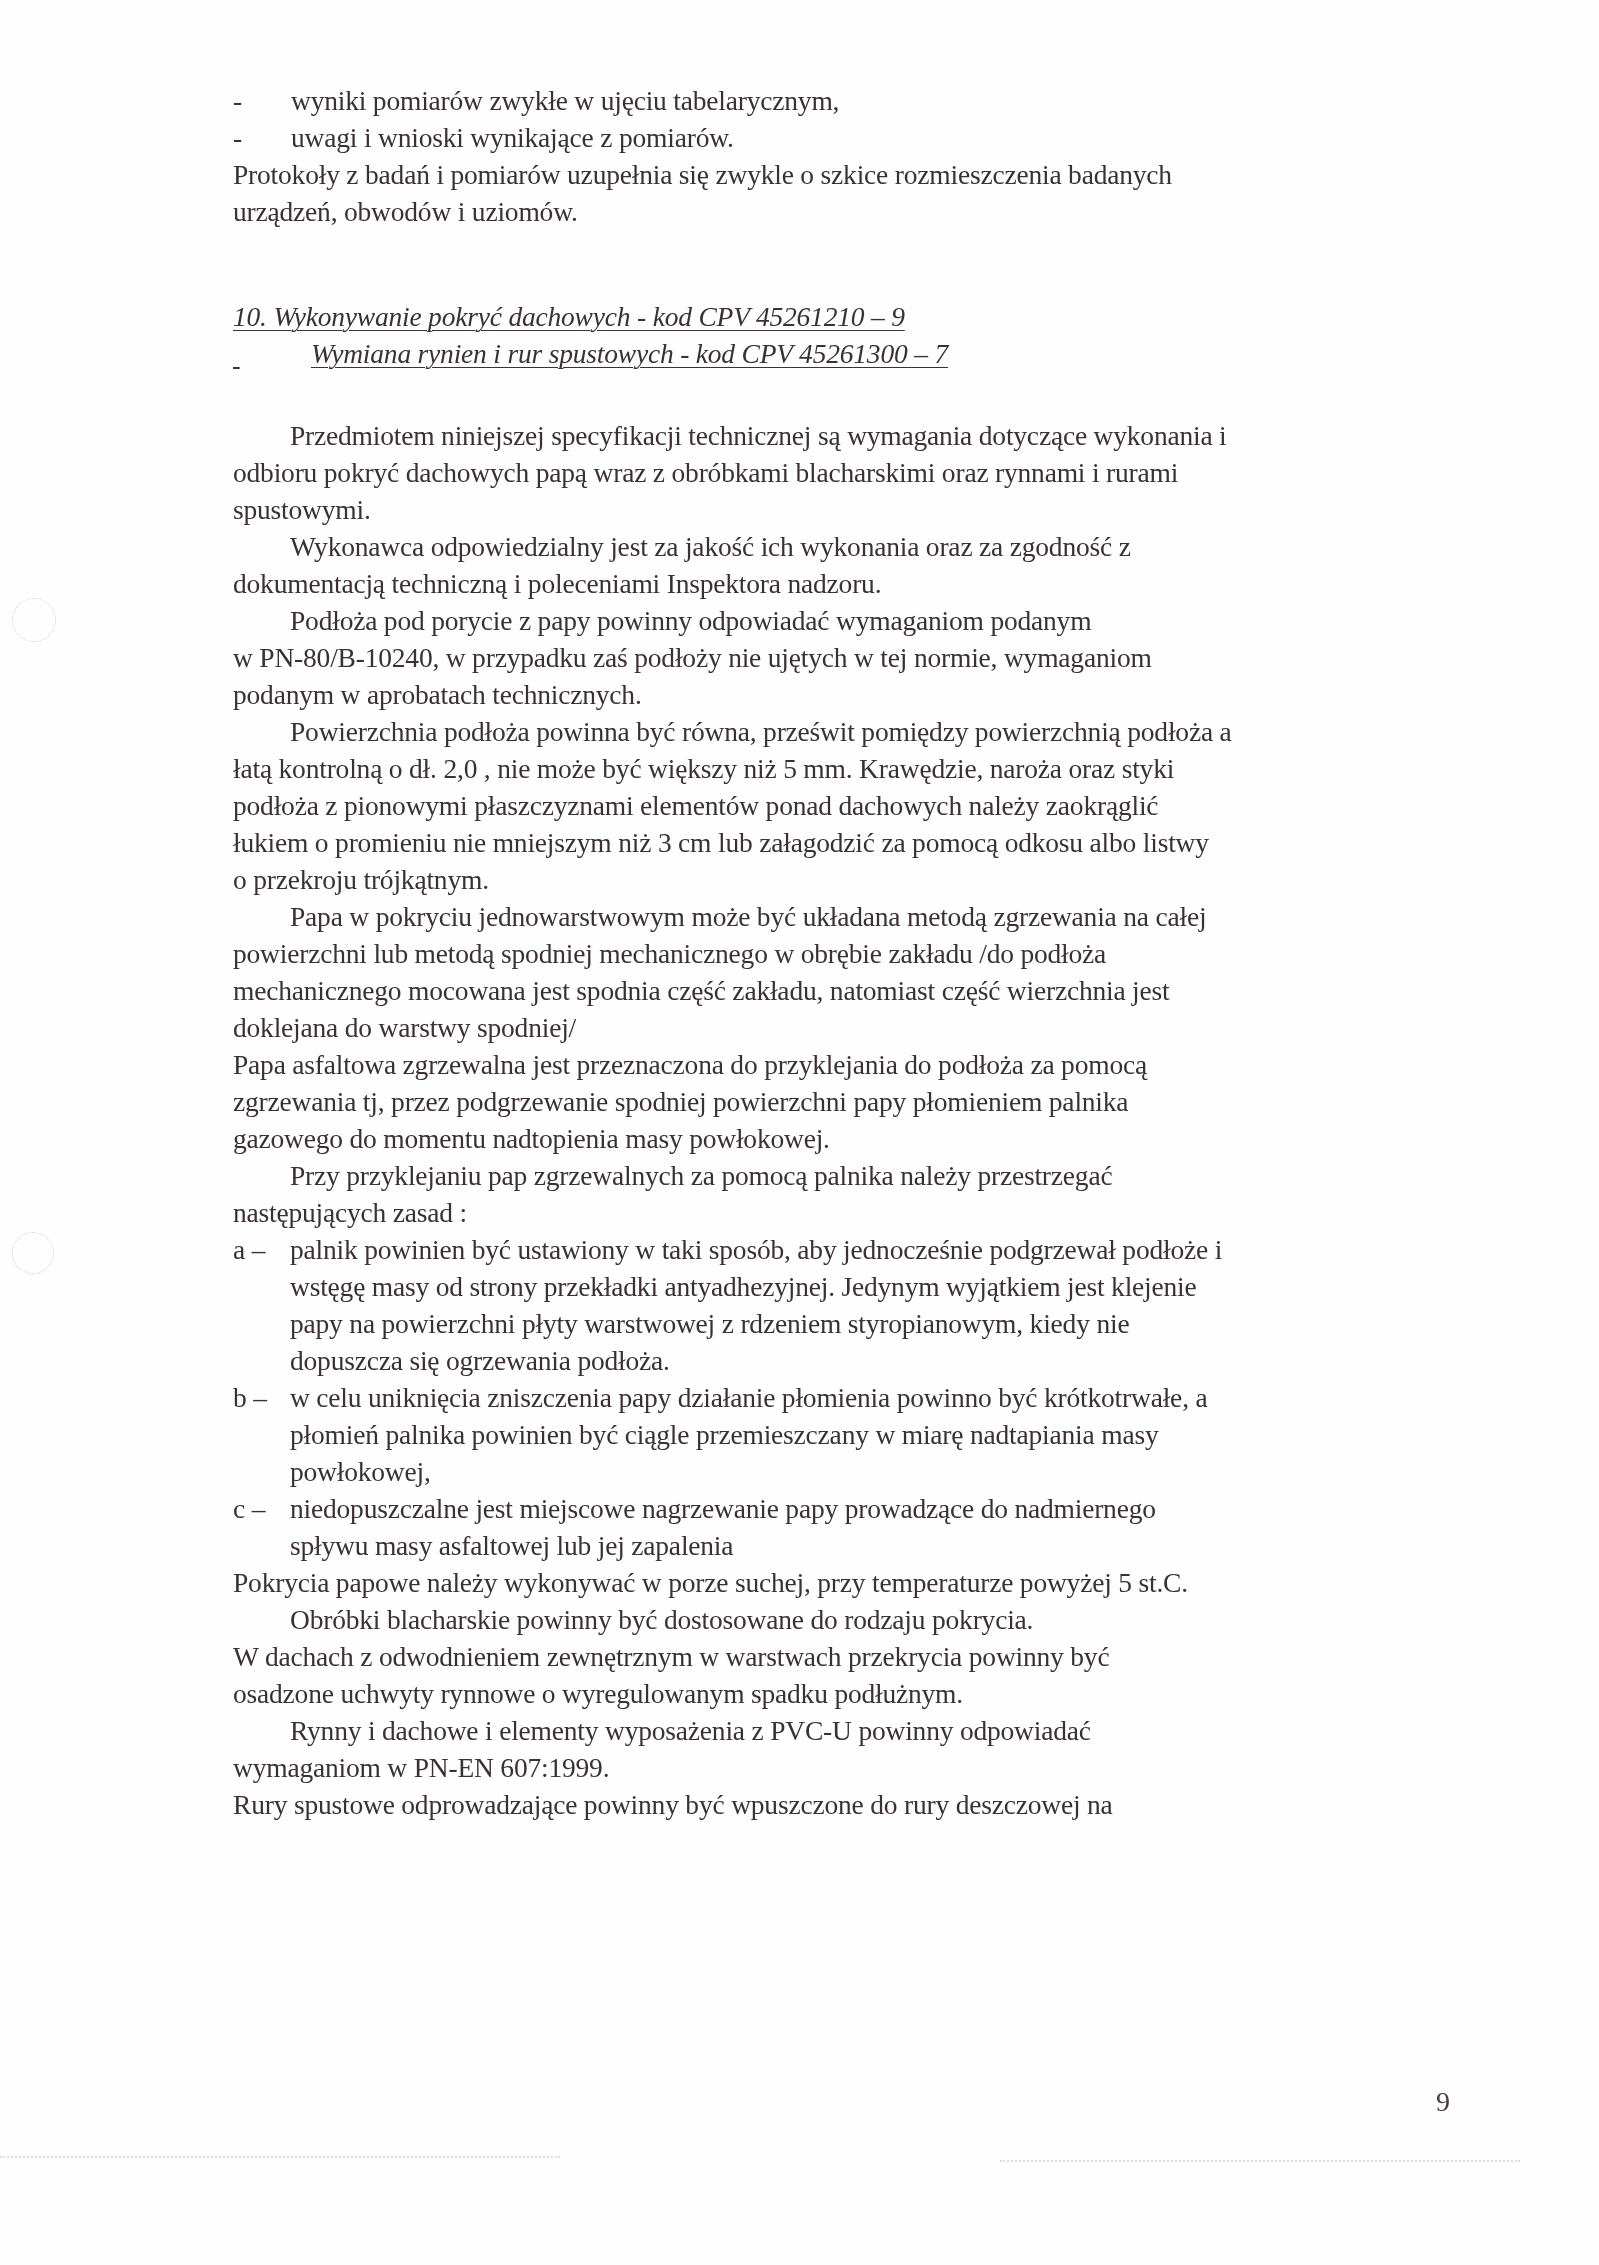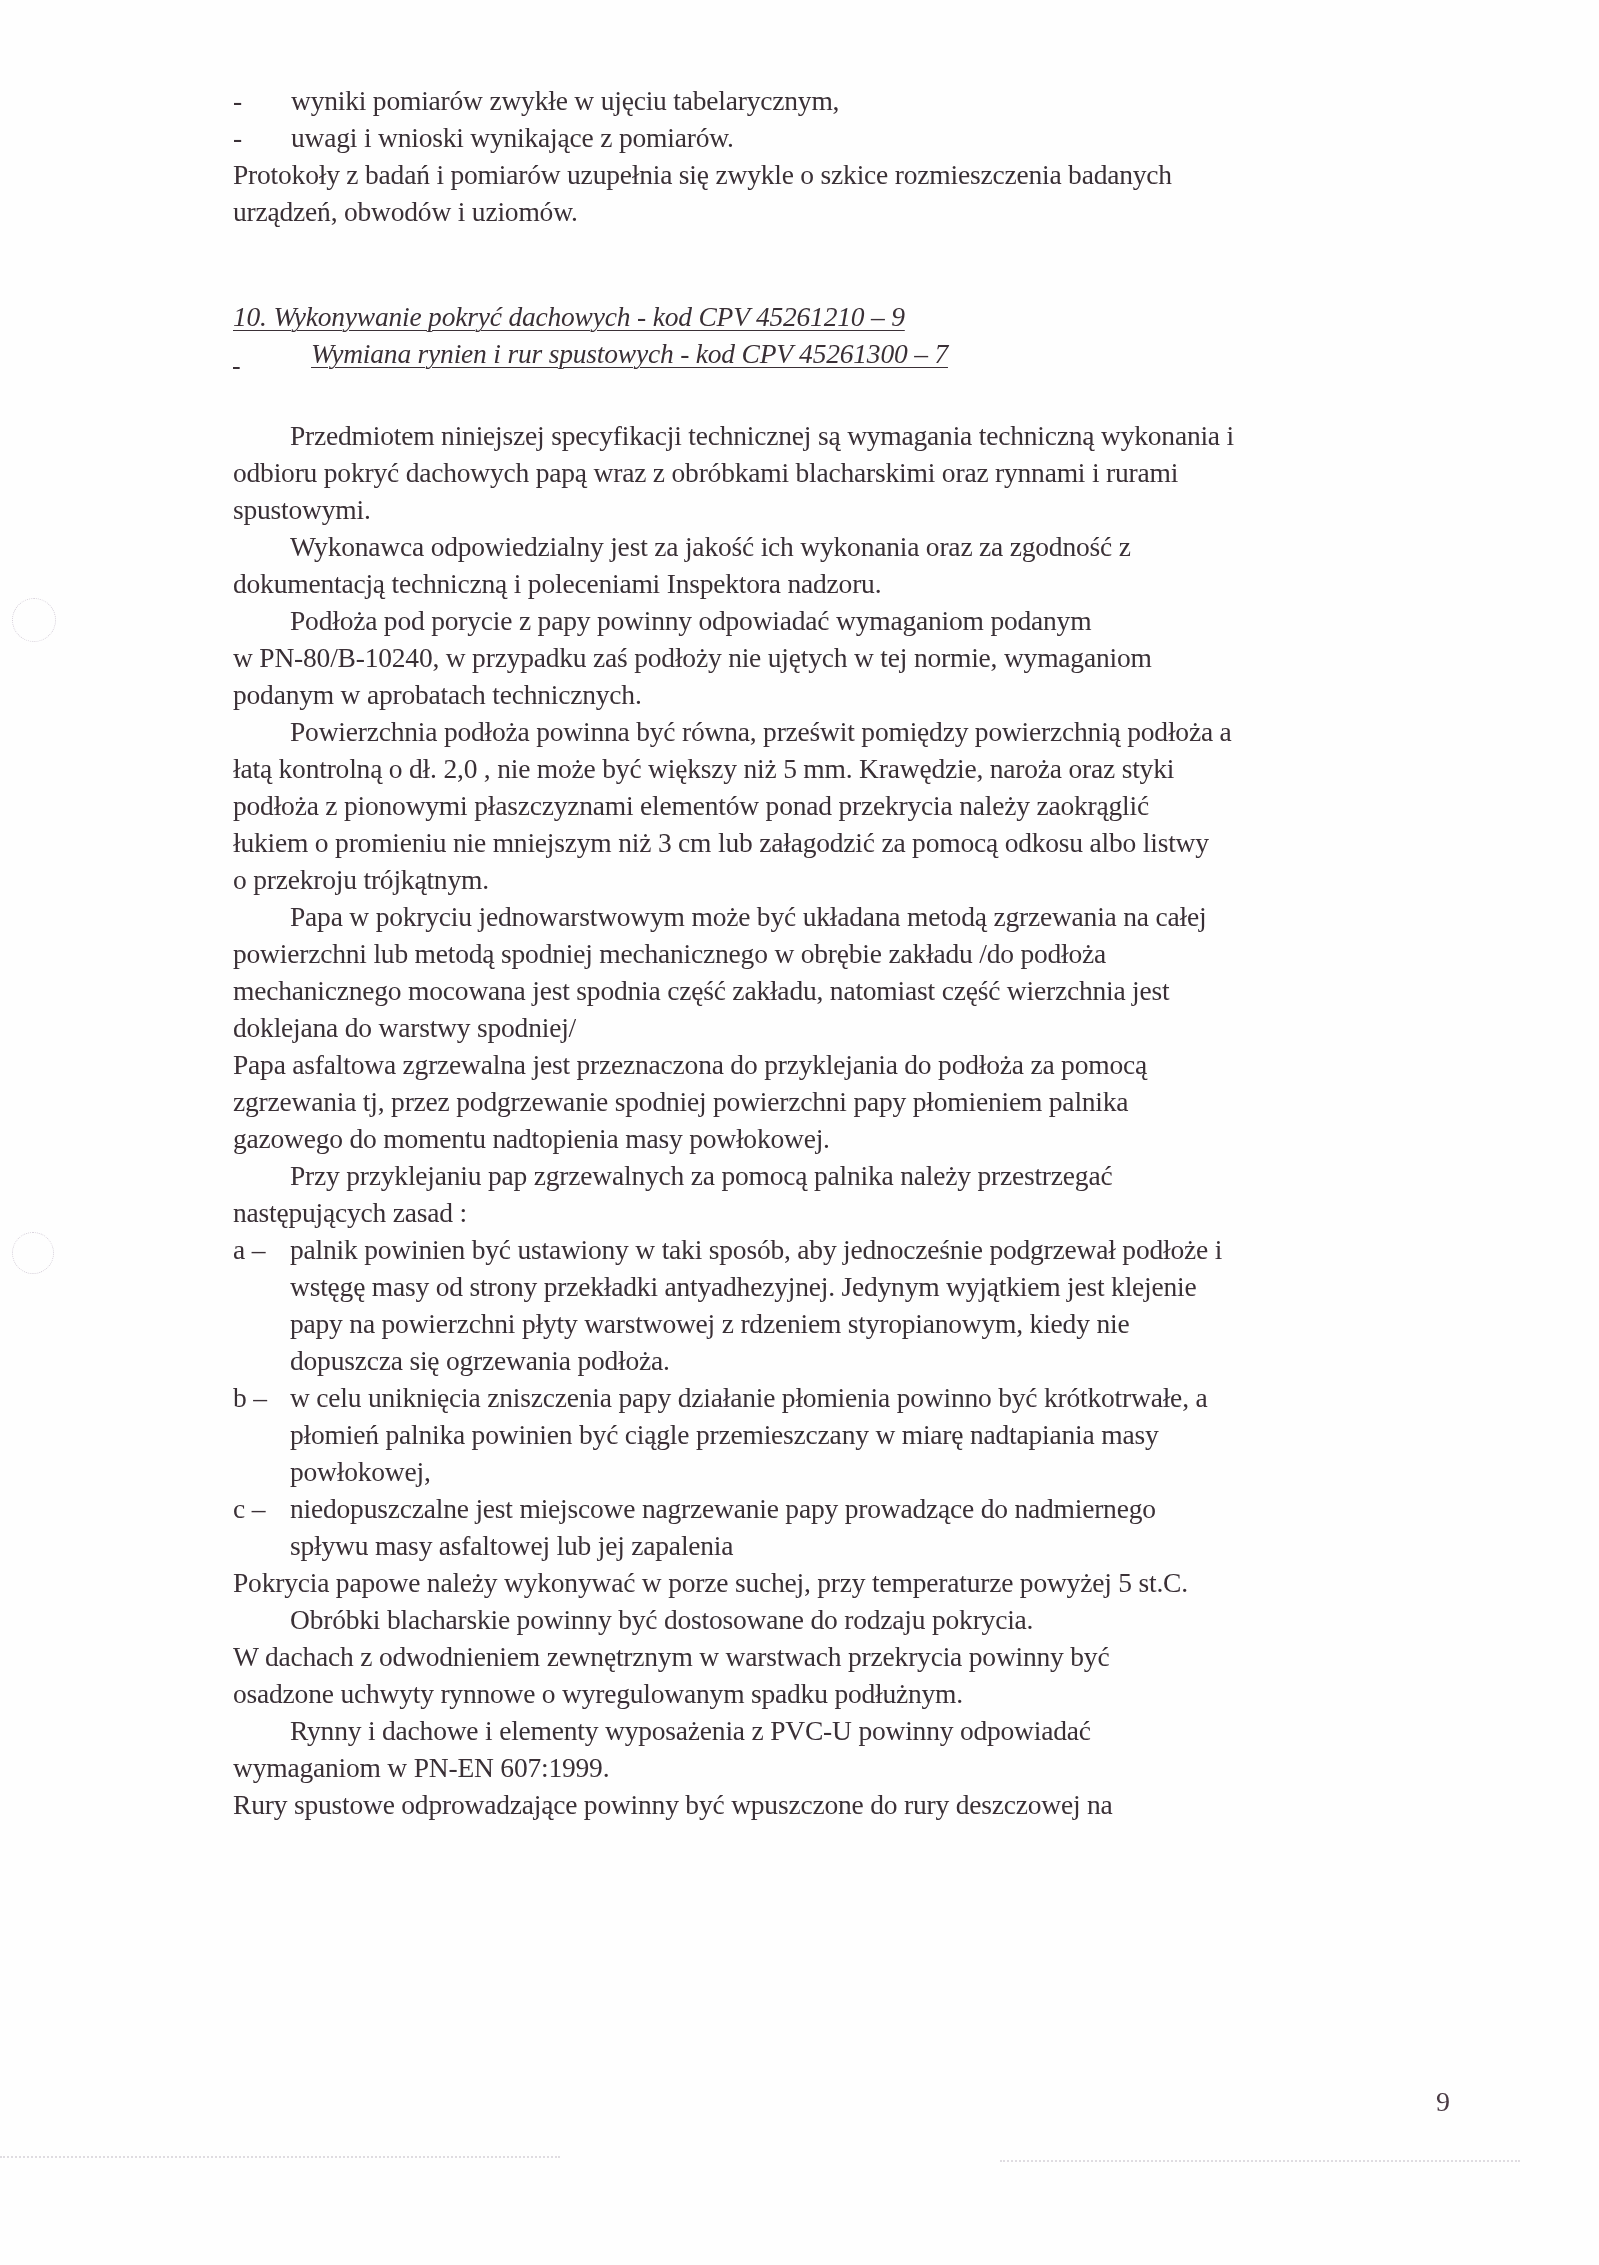--- a/index.html
+++ b/index.html
@@ -58,37 +58,37 @@
       <div class="line">urządzeń, obwodów i uziomów.</div>
     </div>
 
     <div class="heading-block">
       <div><span class="heading-line">10.  Wykonywanie pokryć dachowych  -  kod CPV 45261210 – 9</span></div>
       <div><span class="heading-line second"><span class="pad">&nbsp;</span><span>Wymiana rynien i rur spustowych -  kod CPV 45261300 – 7</span></span></div>
     </div>
 
     <div id="paragraphs">
         <div>
-          <div class="line indent">Przedmiotem niniejszej specyfikacji technicznej są wymagania techniczną wykonania i</div>
+          <div class="line indent">Przedmiotem niniejszej specyfikacji technicznej są wymagania dotyczące wykonania i</div>
           <div class="line">odbioru pokryć dachowych papą wraz z obróbkami blacharskimi oraz rynnami i rurami</div>
           <div class="line">spustowymi.</div>
         </div>
         <div>
           <div class="line indent">Wykonawca odpowiedzialny jest za jakość ich wykonania oraz za zgodność z</div>
           <div class="line">dokumentacją techniczną i poleceniami Inspektora nadzoru.</div>
         </div>
         <div>
           <div class="line indent">Podłoża pod porycie z papy powinny odpowiadać wymaganiom podanym</div>
           <div class="line">w PN-80/B-10240, w przypadku zaś podłoży nie ujętych w tej normie, wymaganiom</div>
           <div class="line">podanym w aprobatach technicznych.</div>
         </div>
         <div>
           <div class="line indent">Powierzchnia podłoża powinna być równa, prześwit pomiędzy powierzchnią podłoża a</div>
           <div class="line">łatą kontrolną o dł. 2,0 , nie może być większy niż 5 mm. Krawędzie, naroża oraz styki</div>
-          <div class="line">podłoża z pionowymi płaszczyznami elementów ponad przekrycia należy zaokrąglić</div>
+          <div class="line">podłoża z pionowymi płaszczyznami elementów ponad dachowych należy zaokrąglić</div>
           <div class="line">łukiem o promieniu nie mniejszym niż 3 cm lub załagodzić za pomocą odkosu albo listwy</div>
           <div class="line">o przekroju trójkątnym.</div>
         </div>
         <div>
           <div class="line indent">Papa w pokryciu jednowarstwowym może być układana metodą zgrzewania na całej</div>
           <div class="line">powierzchni lub metodą spodniej mechanicznego w obrębie zakładu /do podłoża</div>
           <div class="line">mechanicznego mocowana jest spodnia część zakładu, natomiast część wierzchnia jest</div>
           <div class="line">doklejana do warstwy spodniej/</div>
         </div>
         <div>

